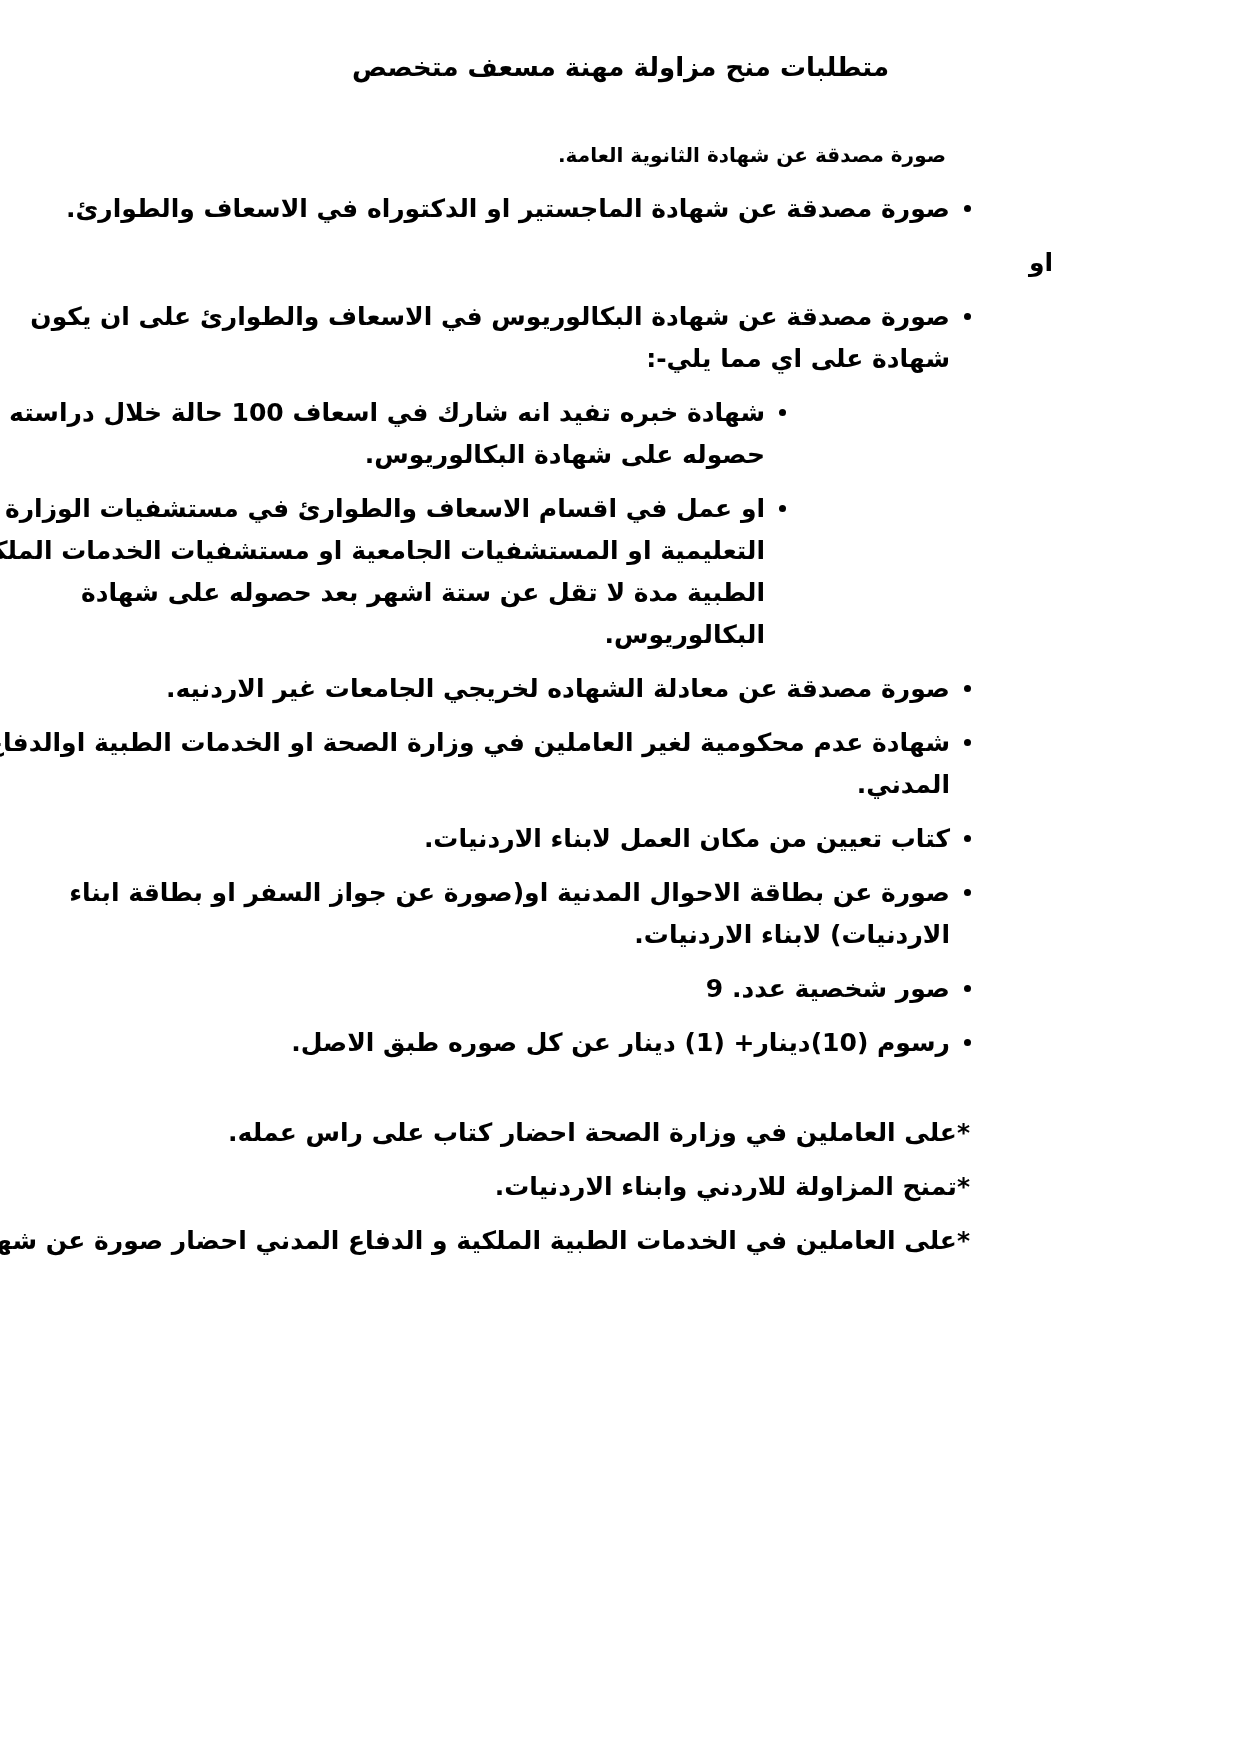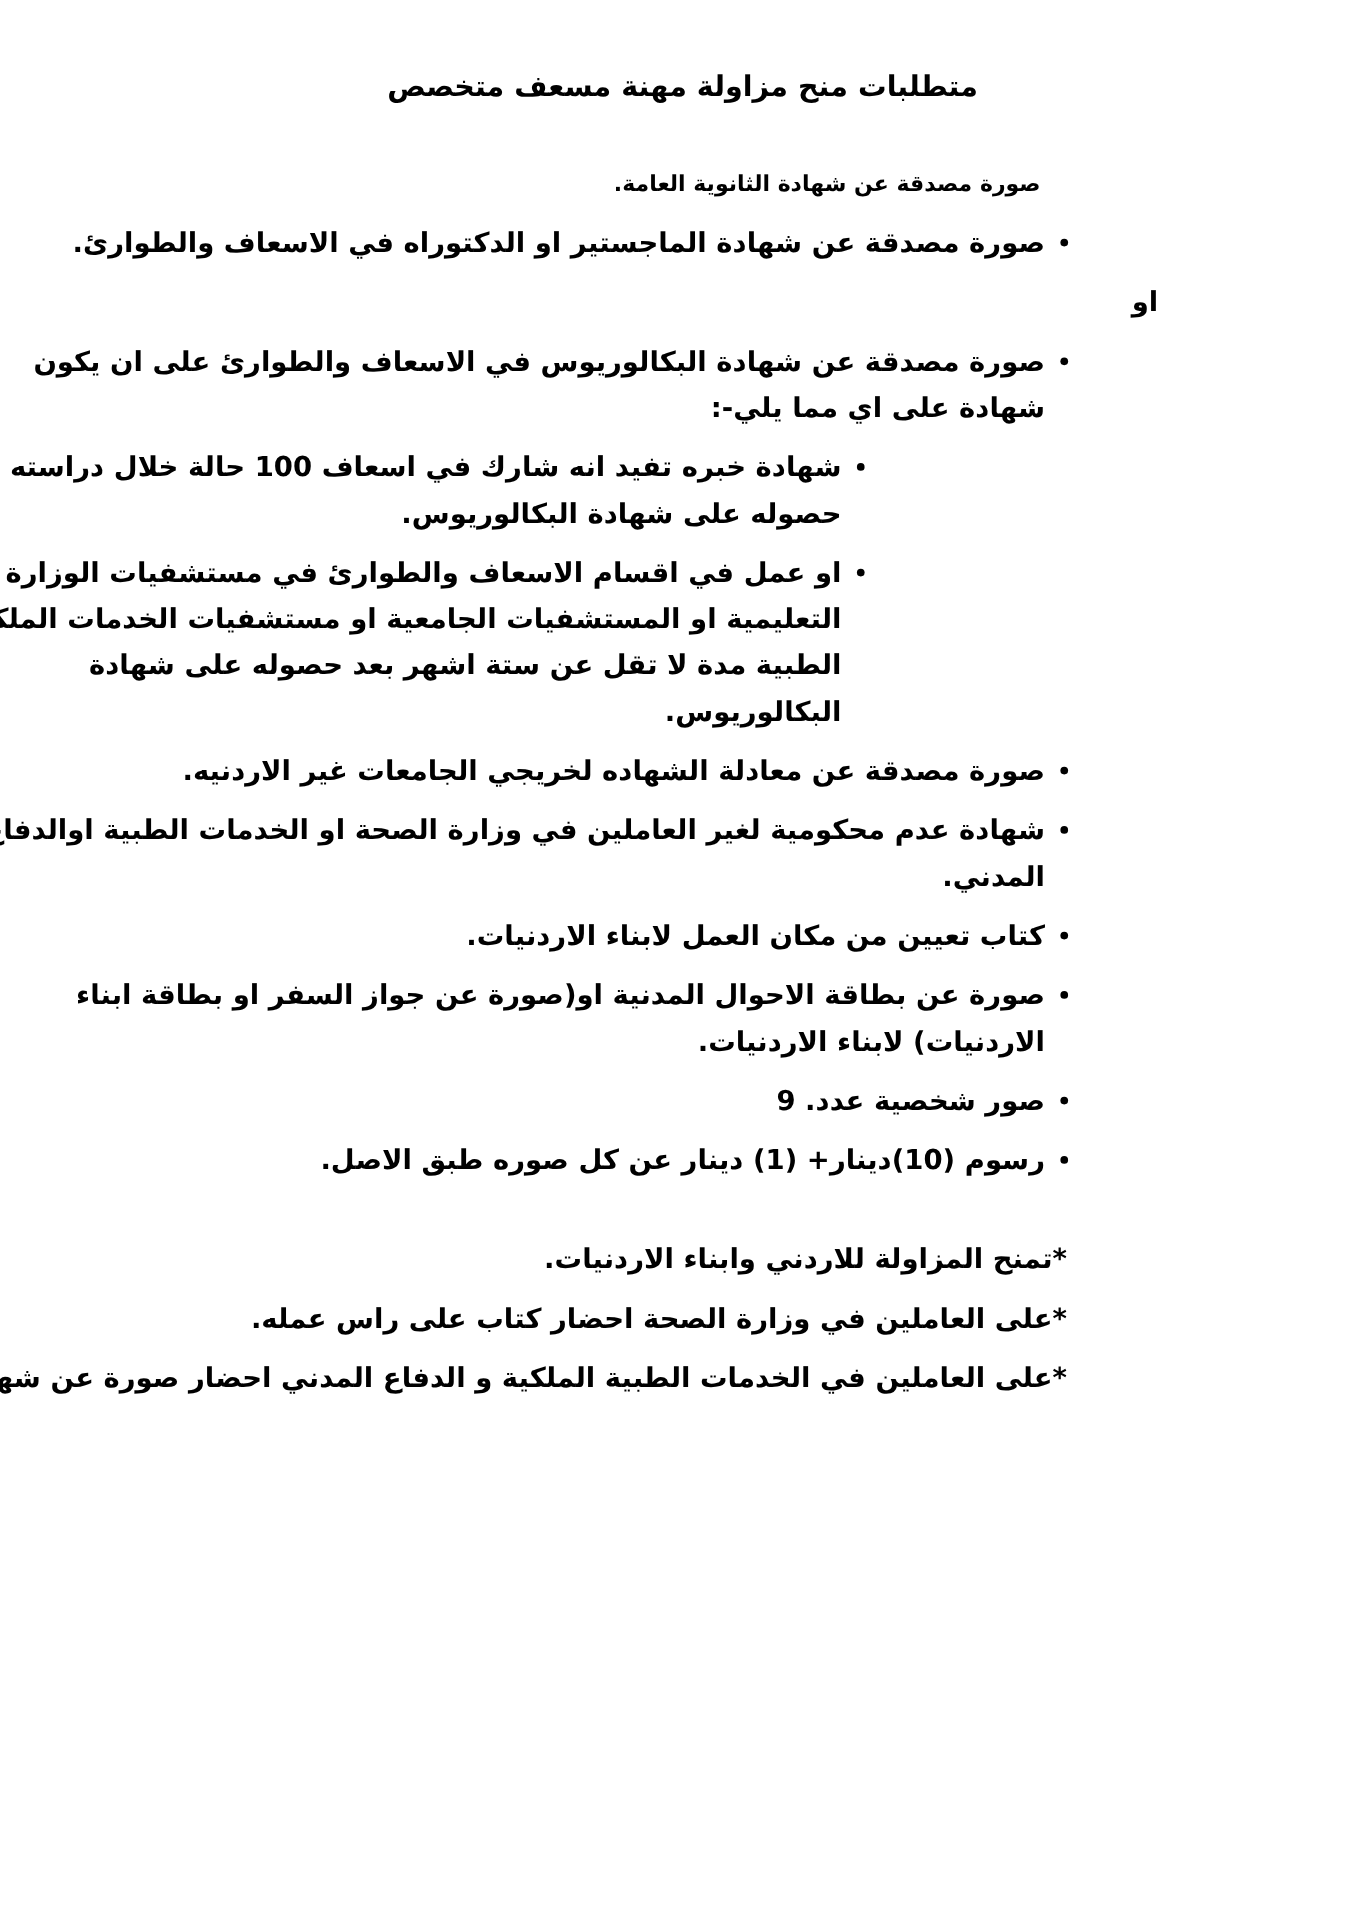--- a/index.html
+++ b/index.html
@@ -13,21 +13,21 @@
     font-family: "DejaVu Sans", sans-serif;
     font-weight: 700;
     padding: 46px 140px 0 60px;
     box-sizing: border-box;
     overflow: hidden;
   }
   .title {
     text-align: center;
     font-size: 26px;
     line-height: 42px;
-    margin: 12px -140px 46px -60px;
+    margin: 0 -140px 46px -60px;
     white-space: nowrap;
   }
   .paragraph {
     margin: 0 155px 12px 0;
     font-size: 20px;
     line-height: 42px;
   }
   .connector {
     margin: 0 48px 12px 0;
     font-size: 25px;
@@ -129,22 +129,22 @@
       </div>
       <div class="item l1">
         <span class="bullet"></span>
         <div class="txt">
           <div class="line">رسوم (10)دينار+ (1) دينار عن كل صوره طبق الاصل.</div>
         </div>
       </div>
     </div>
   <div class="footnotes">
       <div class="footnote">
-        <div class="line">*تمنح المزاولة للاردني وابناء الاردنيات.</div>
+        <div class="line">*على العاملين في وزارة الصحة احضار كتاب على راس عمله.</div>
       </div>
       <div class="footnote">
-        <div class="line">*على العاملين في وزارة الصحة احضار كتاب على راس عمله.</div>
+        <div class="line">*تمنح المزاولة للاردني وابناء الاردنيات.</div>
       </div>
       <div class="footnote">
         <div class="line">*على العاملين في الخدمات الطبية الملكية و الدفاع المدني احضار صورة عن شهادة</div>
       </div>
     </div>
 </div>
 
 </body></html>

